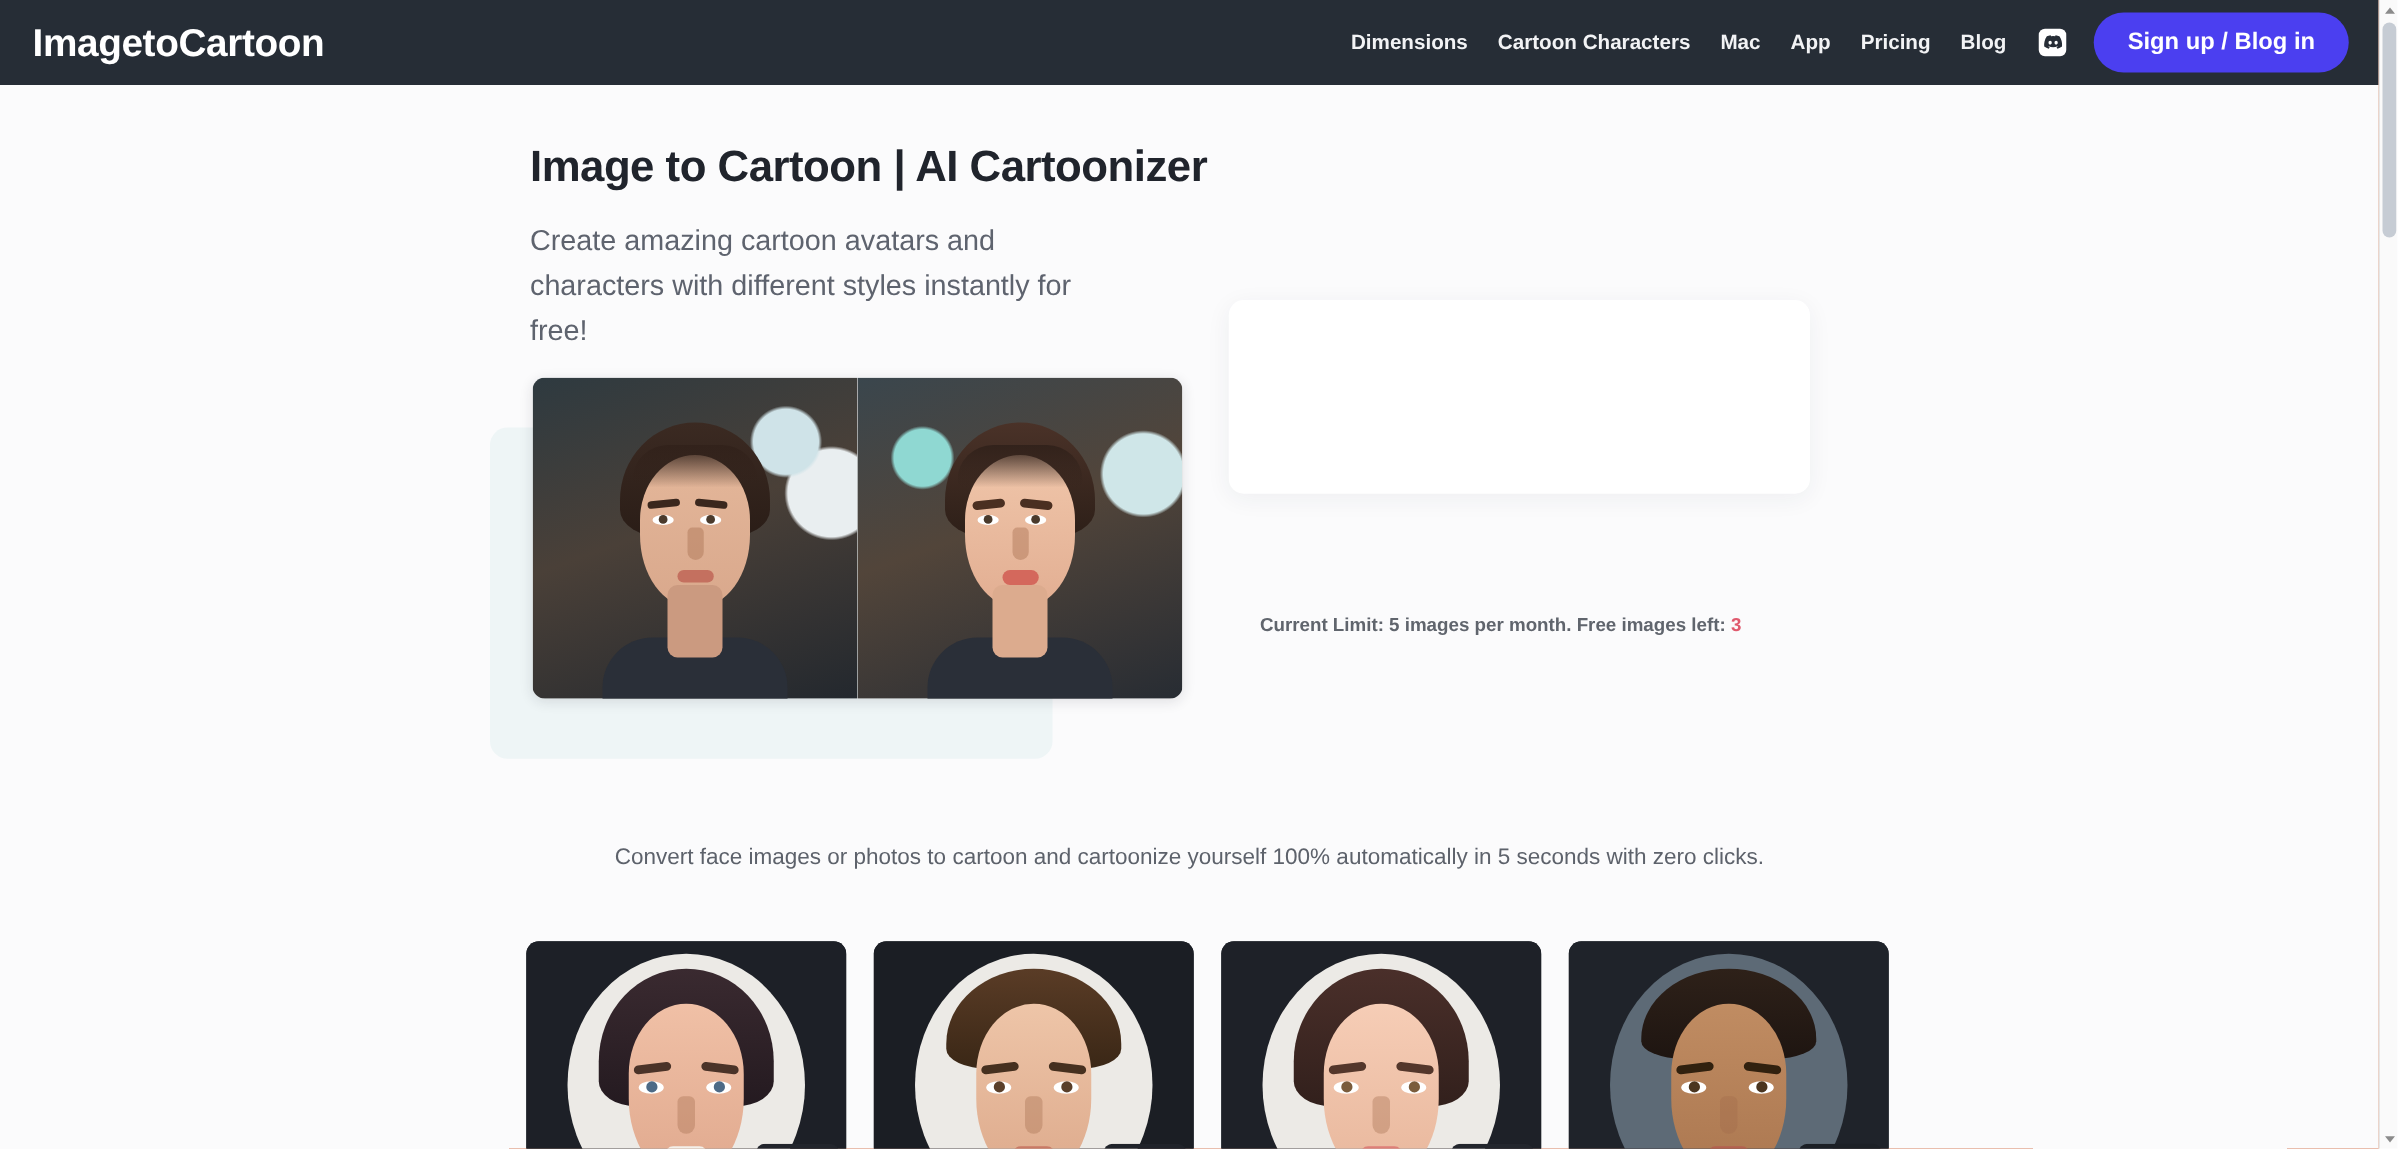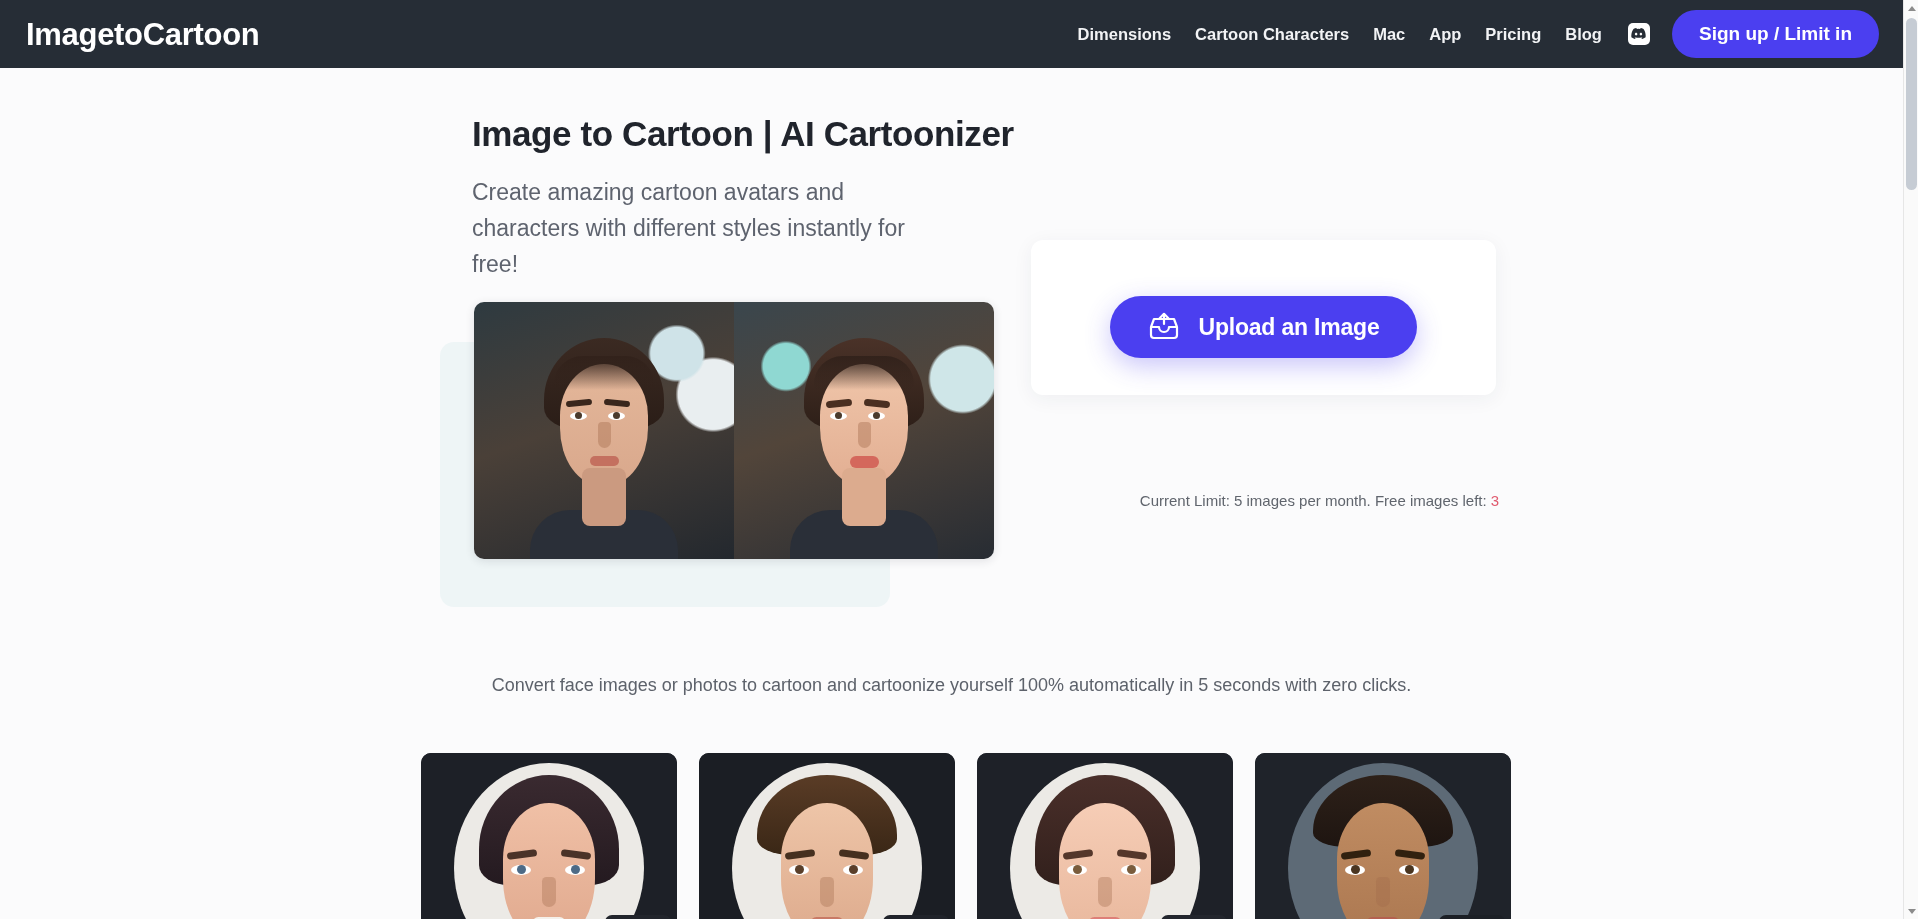--- a/index.html
+++ b/index.html
@@ -82,21 +82,20 @@
 
   
   .page-body {
     background: #fbfbfc;
     min-height: 851px;
     position: relative;
   }
   .hero {
     position: relative;
     height: 556px;
-    margin-left: 48px;
   }
   .hero-left {
     position: absolute;
     left: 424px;
     top: 44px;
     width: 560px;
   }
   .hero-title {
     font-size: 35px;
     font-weight: 700;
@@ -234,25 +233,26 @@
     position: absolute;
     left: 983px; top: 330px;
     width: 465px;
     text-align: center;
     font-size: 14.5px;
     color: #6b7078;
     line-height: 1.28;
   }
   .limit-line {
     position: absolute;
-    left: 1039px; top: 424px;
+    left: 968px; top: 424px;
     width: 465px;
     text-align: center;
     font-size: 15px;
     color: #60656d;
+    font-weight: bold;
   }
   .limit-count { color: #e05a6e; }
 
   
   .section2 { position: absolute; left: 0; top: 585px; width: 1903px; }
   .sec-title {
     text-align: center;
     font-size: 31px;
     font-weight: 700;
     color: #1d222b;
@@ -361,21 +361,21 @@
       <div class="nav-item">App</div>
       <div class="nav-item">Pricing</div>
       <div class="nav-item">Blog</div>
 
       <div class="discord-badge">
         <svg width="15" height="12" viewBox="0 0 24 20" aria-hidden="true">
           <path fill="#262d36" d="M20.3 1.7A19.8 19.8 0 0 0 15.4.2a.07.07 0 0 0-.08.04c-.2.38-.44.87-.6 1.26a18.3 18.3 0 0 0-5.47 0A12.6 12.6 0 0 0 8.63.24.07.07 0 0 0 8.55.2 19.7 19.7 0 0 0 3.66 1.7a.06.06 0 0 0-.03.03C.54 6.35-.32 10.86.1 15.3a.08.08 0 0 0 .03.05 19.9 19.9 0 0 0 6 3.03.08.08 0 0 0 .08-.03c.46-.63.87-1.3 1.22-2a.08.08 0 0 0-.04-.1 13 13 0 0 1-1.87-.9.08.08 0 0 1 0-.12l.37-.29a.07.07 0 0 1 .08 0 14.2 14.2 0 0 0 12.06 0 .07.07 0 0 1 .08 0l.37.3a.08.08 0 0 1 0 .11c-.6.35-1.22.65-1.87.9a.08.08 0 0 0-.04.1c.36.7.77 1.36 1.22 2a.07.07 0 0 0 .08.03 19.8 19.8 0 0 0 6.01-3.03.08.08 0 0 0 .03-.05c.5-5.13-.84-9.6-3.56-13.57a.06.06 0 0 0-.03-.03zM8.02 12.6c-1.18 0-2.16-1.08-2.16-2.42 0-1.33.96-2.42 2.16-2.42 1.21 0 2.18 1.1 2.16 2.42 0 1.34-.96 2.42-2.16 2.42zm7.98 0c-1.18 0-2.15-1.08-2.15-2.42 0-1.33.95-2.42 2.15-2.42 1.22 0 2.18 1.1 2.16 2.42 0 1.34-.94 2.42-2.16 2.42z"></path>
         </svg>
       </div>
 
-      <button class="signup-btn">Sign up / Limit in</button>
+      <button class="signup-btn">Sign up / Blog in</button>
     </nav>
   </header>
 
   <div class="page-body">
 
     <section class="hero">
 
       <div class="hero-left">
         <h1 class="hero-title">Image to Cartoon | AI Cartoonizer</h1>
         <p class="hero-sub">Create amazing cartoon avatars and characters with different styles instantly for free!</p>
@@ -421,31 +421,20 @@
               <div class="nose"></div>
               <div class="mouth cart"></div>
             </div>
           </div>
 
         </div>
       </div>
 
       <div class="upload-card"></div>
 
-      <button class="upload-btn">
-        <span>
-          <svg width="34" height="30" viewBox="0 0 34 30" fill="none" aria-hidden="true">
-            <path d="M4 16v8a3 3 0 0 0 3 3h20a3 3 0 0 0 3-3v-8h-8a5 5 0 0 1-10 0H4z" stroke="#fff" stroke-width="2.2" stroke-linejoin="round"></path>
-            <path d="M4 16l3-8h20l3 8" stroke="#fff" stroke-width="2.2" stroke-linejoin="round"></path>
-            <path d="M17 13V3" stroke="#fff" stroke-width="2.2" stroke-linecap="round"></path>
-            <path d="M12.6 7.2L17 2.8l4.4 4.4" stroke="#fff" stroke-width="2.2" stroke-linecap="round" stroke-linejoin="round"></path>
-          </svg>
-        </span>
-        <span class="upload-btn-label">Upload an Image</span>
-      </button>
 
 
       <div class="limit-line">
         <span>Current Limit: 5 images per month. Free images left:</span>
         <span class="limit-count">3</span>
       </div>
 
     </section>
 
     <section class="section2">

